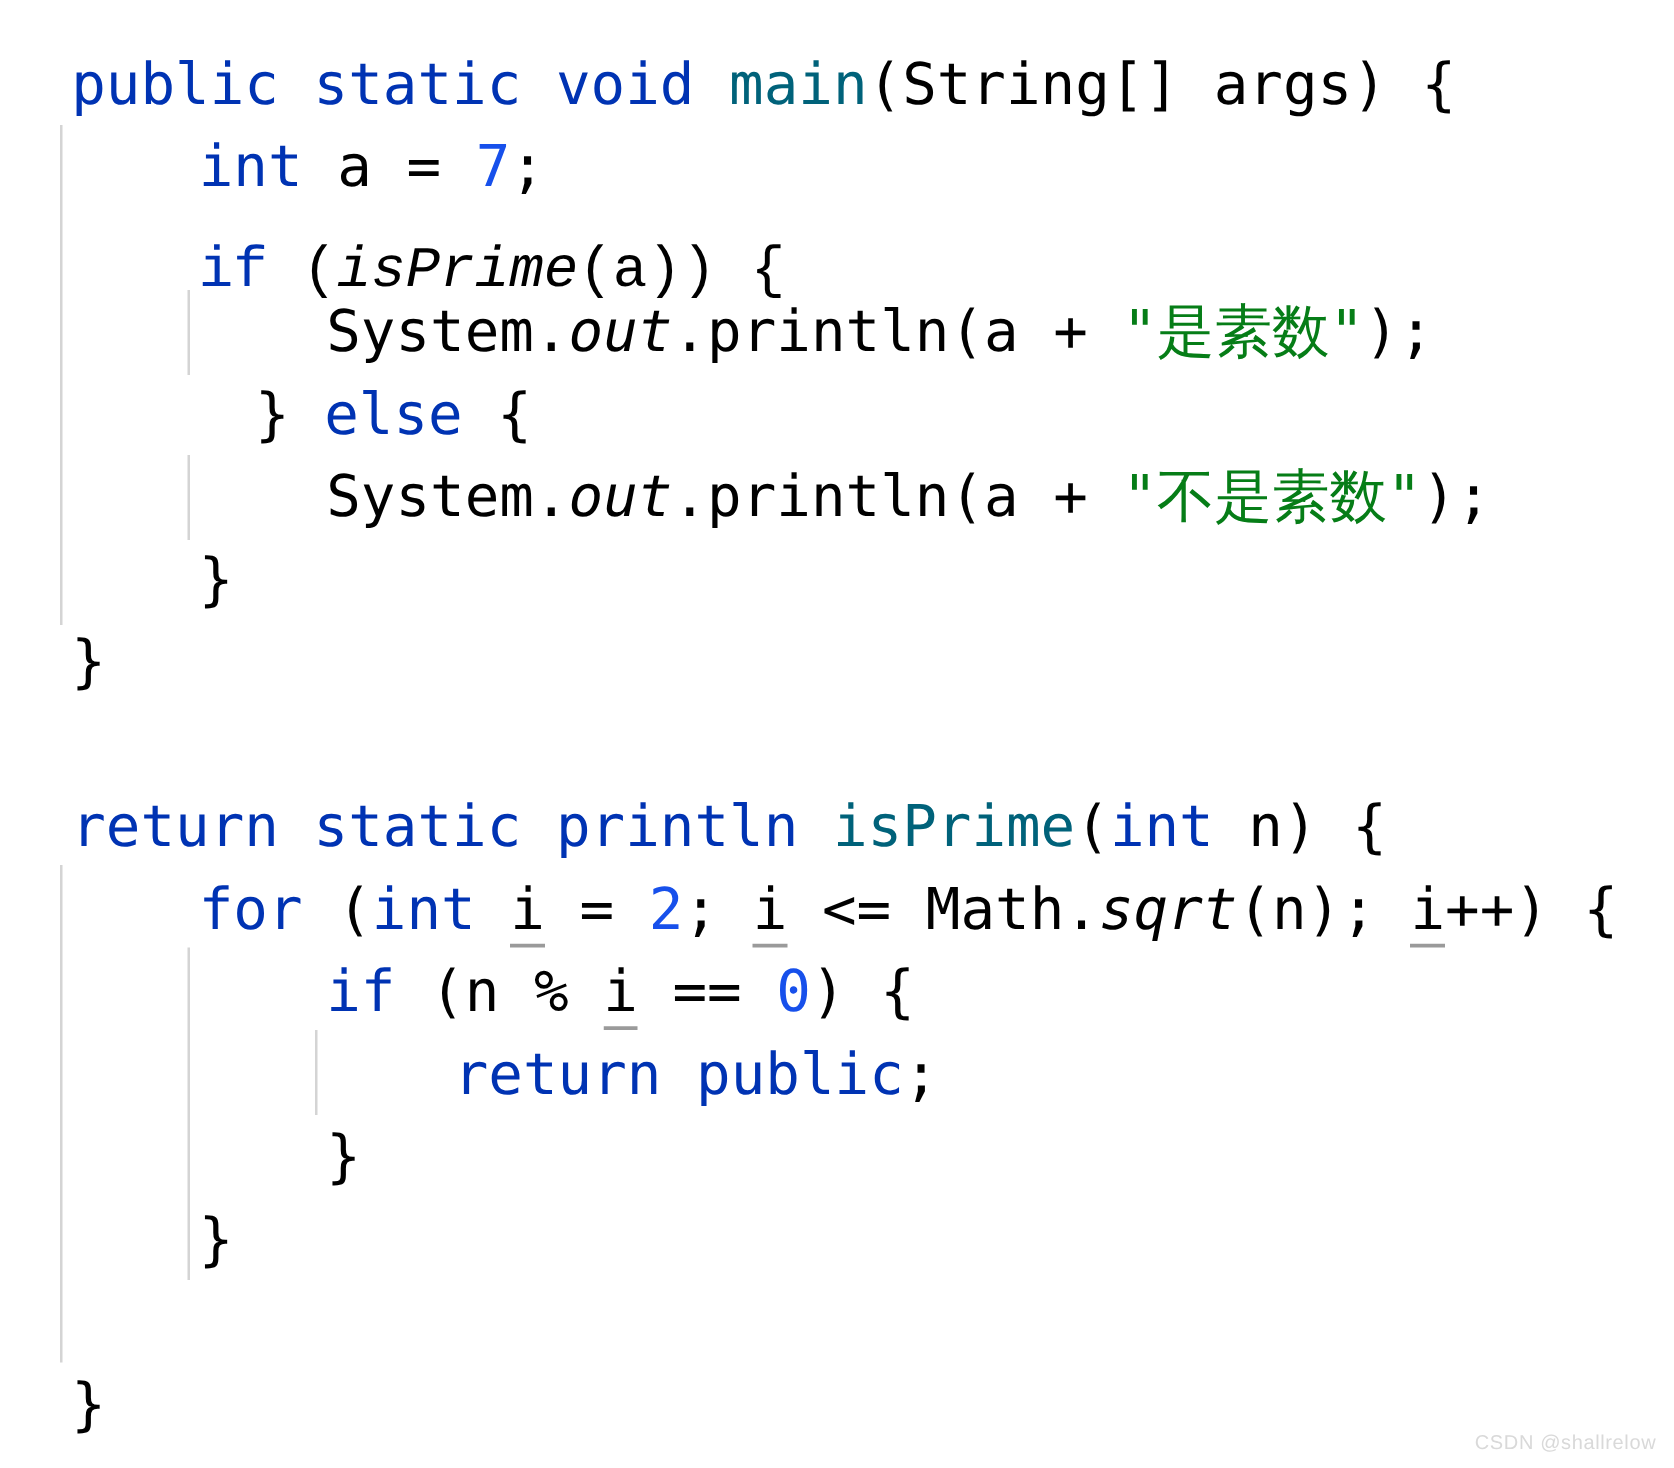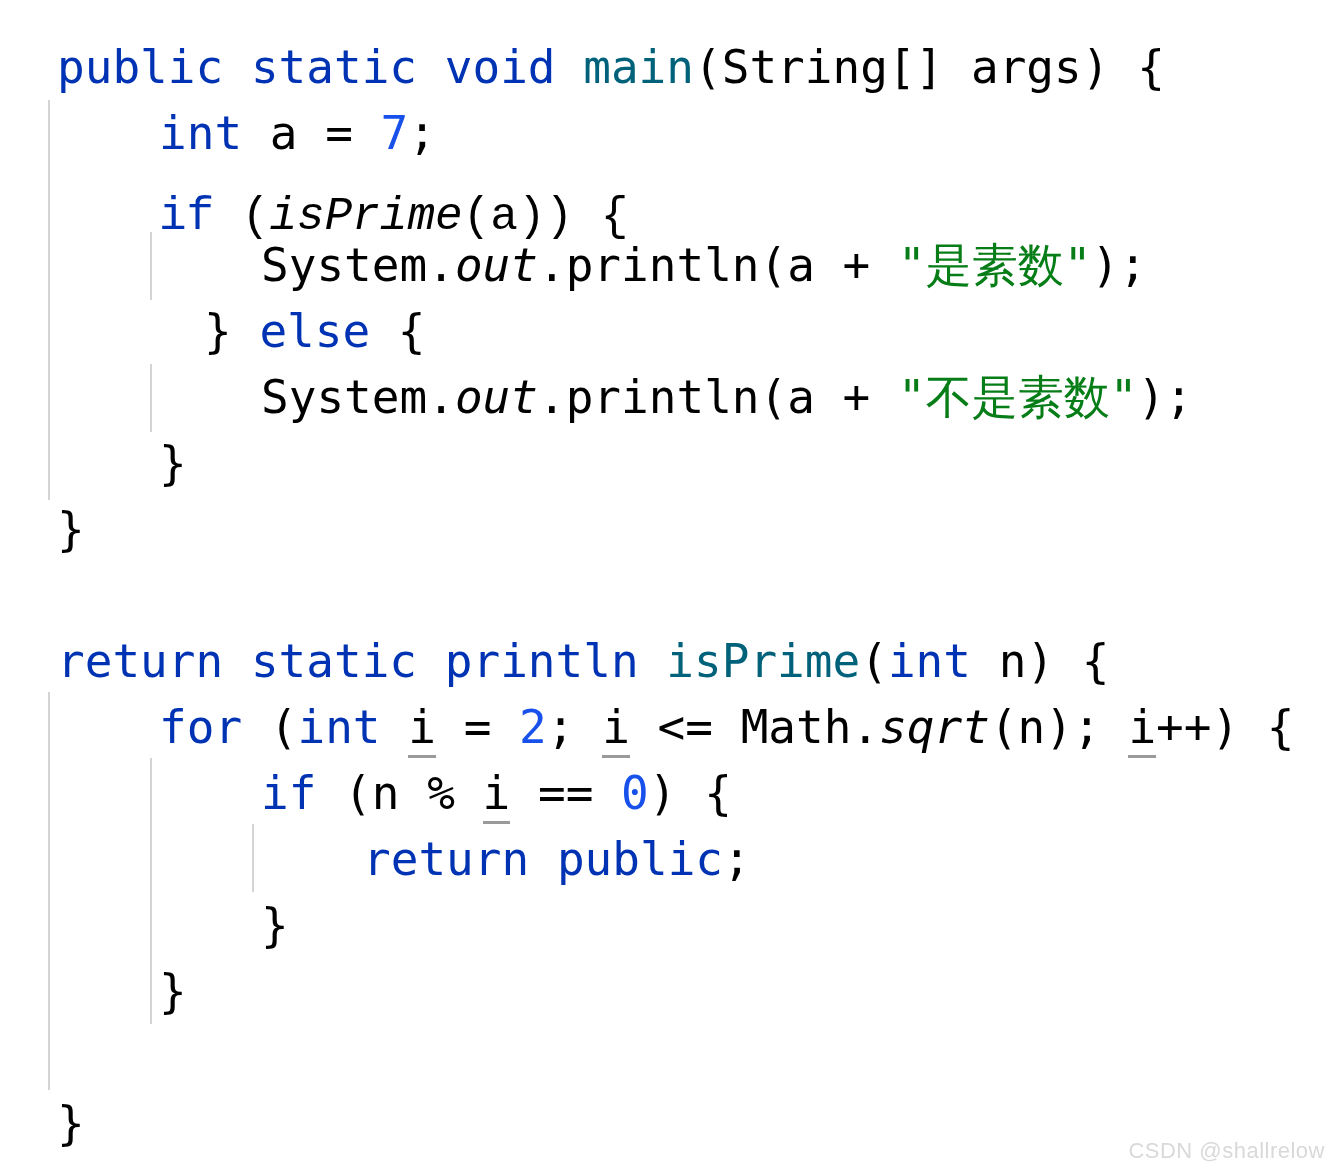--- a/index.html
+++ b/index.html
@@ -56,21 +56,21 @@
     width: 2px;
     background: #d4d4d4;
   }
 
   
   #watermark {
     position: absolute;
     right: 14px;
     bottom: 10px;
     font-family: "Liberation Sans", sans-serif;
-    font-size: 22px;
+    font-size: 16px;
     color: #d9d9d9;
     white-space: pre;
     letter-spacing: 0.5px;
   }
 </style>
 </head>
 <body>
 
 <div id="page">
 

